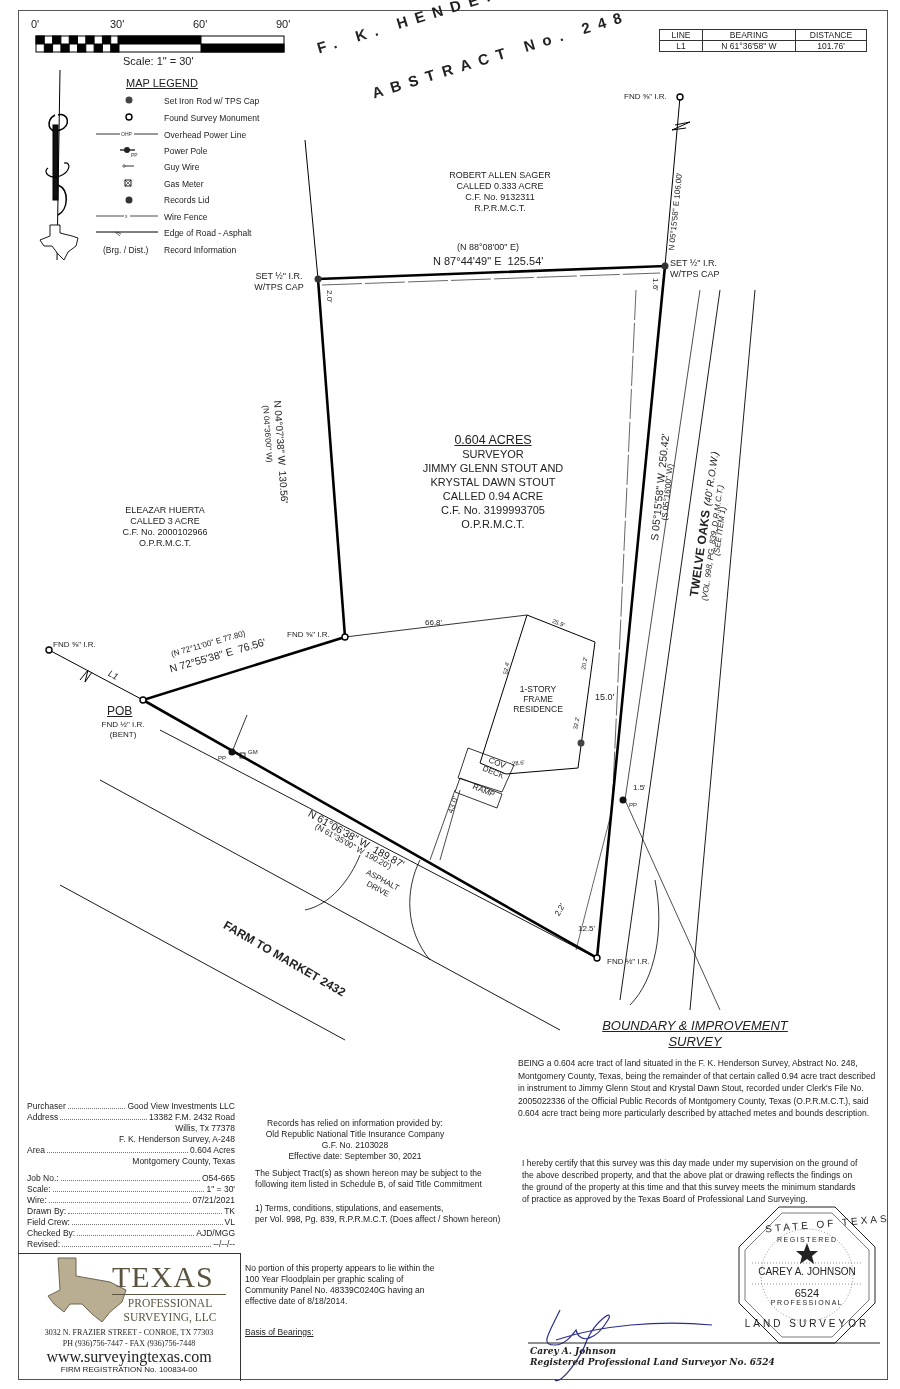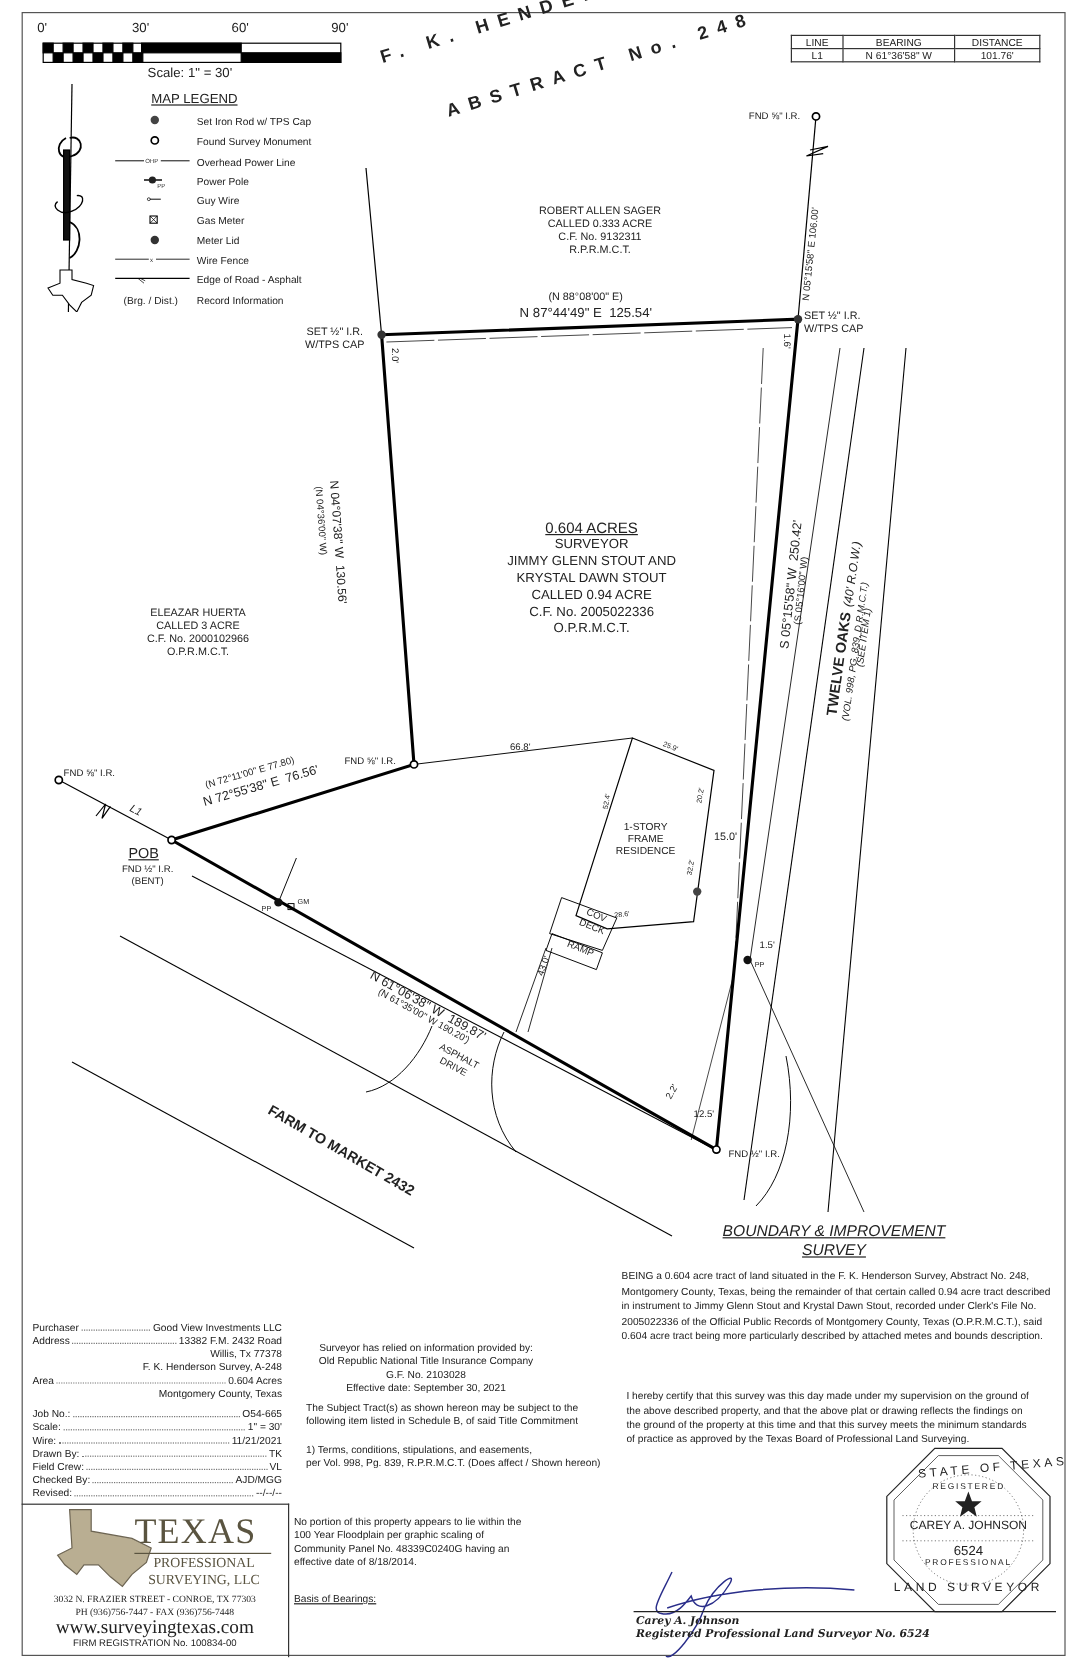--- a/index.html
+++ b/index.html
@@ -86,21 +86,21 @@
     <line x1="130" y1="216" x2="158" y2="216" stroke="#000" stroke-width="0.7"></line>
     <line x1="96" y1="232" x2="158" y2="232" stroke="#000" stroke-width="1"></line>
     <path d="M115 232 L120 236 M117 232 L121 234" stroke="#000" stroke-width="0.6"></path>
   </svg>
   <span class="legend-row" style="top:96px">Set Iron Rod w/ TPS Cap</span>
   <span class="legend-row" style="top:113px">Found Survey Monument</span>
   <span class="legend-row" style="top:130px">Overhead Power Line</span>
   <span class="legend-row" style="top:146px">Power Pole</span>
   <span class="legend-row" style="top:162px">Guy Wire</span>
   <span class="legend-row" style="top:179px">Gas Meter</span>
-  <span class="legend-row" style="top:195px">Meter Lid</span>
+  <span class="legend-row" style="top:195px">Records Lid</span>
   <span class="legend-row" style="top:212px">Wire Fence</span>
   <span class="legend-row" style="top:228px">Edge of Road - Asphalt</span>
   <span class="abs t8" style="left:103px;top:245px;font-size:8.5px">(Brg. / Dist.)</span>
   <span class="legend-row" style="top:245px">Record Information</span>
 </div>
 
 <table class="ltab">
   <tbody>
       <tr>
     <td style="width:30px">LINE</td>
@@ -184,21 +184,21 @@
   <div>CALLED 3 ACRE</div>
   <div>C.F. No. 2000102966</div>
   <div>O.P.R.M.C.T.</div>
 </div>
 <div class="abs ctr" style="left:403px;top:433px;width:180px;font-size:11px;line-height:14px">
   <div style="font-size:12.5px;text-decoration:underline">0.604 ACRES</div>
   <div>SURVEYOR</div>
   <div>JIMMY GLENN STOUT AND</div>
   <div>KRYSTAL DAWN STOUT</div>
   <div>CALLED 0.94 ACRE</div>
-  <div>C.F. No. 2005022336</div>
+  <div>C.F. No. 3199993705</div>
   <div>O.P.R.M.C.T.</div>
 </div>
 
 <span class="abs t" style="left:457px;top:242px">(N 88°08'00" E)</span>
 <span class="abs" style="left:433px;top:255px;font-size:11px;white-space:pre">N 87°44'49" E  125.54'</span>
 <span class="abs" style="left:283px;top:400px;font-size:10px;white-space:pre;transform:rotate(86deg);transform-origin:left top">N 04°07'38" W  130.56'</span>
 <span class="abs t8" style="left:270px;top:405px;transform:rotate(86deg);transform-origin:left top">(N 04°36'00" W)</span>
 <span class="abs t8" style="left:170px;top:650px;transform:rotate(-16deg);transform-origin:left top">(N 72°11'00" E  77.80)</span>
 <span class="abs" style="left:168px;top:663px;font-size:10.5px;white-space:pre;transform:rotate(-16deg);transform-origin:left top">N 72°55'38" E  76.56'</span>
 <span class="abs" style="left:312px;top:807px;font-size:10.5px;white-space:pre;transform:rotate(29deg);transform-origin:left top">N 61°06'38" W  189.87'</span>
@@ -301,21 +301,21 @@
       <span class="v">O54-665</span>
     </div>
   <div class="info-row" style="top:1184px">
       <span class="k">Scale:</span>
       <span class="dots"></span>
       <span class="v">1" = 30'</span>
     </div>
   <div class="info-row" style="top:1195px">
       <span class="k">Wire:</span>
       <span class="dots"></span>
-      <span class="v">11/21/2021</span>
+      <span class="v">07/21/2021</span>
     </div>
   <div class="info-row" style="top:1206px">
       <span class="k">Drawn By:</span>
       <span class="dots"></span>
       <span class="v">TK</span>
     </div>
   <div class="info-row" style="top:1217px">
       <span class="k">Field Crew:</span>
       <span class="dots"></span>
       <span class="v">VL</span>
@@ -326,21 +326,21 @@
       <span class="v">AJD/MGG</span>
     </div>
   <div class="info-row" style="top:1239px">
       <span class="k">Revised:</span>
       <span class="dots"></span>
       <span class="v">--/--/--</span>
     </div>
 </div>
 
 <div class="abs ctr" style="left:250px;top:1118px;width:210px;font-size:8.5px;line-height:11px">
-  <div>Surveyor has relied on information provided by:</div>
+  <div>Records has relied on information provided by:</div>
   <div>Old Republic National Title Insurance Company</div>
   <div>G.F. No. 2103028</div>
   <div>Effective date: September 30, 2021</div>
 </div>
 <div class="para" style="left:255px;top:1168px;width:250px;line-height:11px">The Subject Tract(s) as shown hereon may be subject to the following item listed in Schedule B, of said Title Commitment</div>
 <div class="abs" style="left:255px;top:1203px;font-size:8.5px;line-height:11px;white-space:nowrap">
   <div>1) Terms, conditions, stipulations, and easements,</div>
   <div>per Vol. 998, Pg. 839, R.P.R.M.C.T. (Does affect / Shown hereon)</div>
 </div>
 

